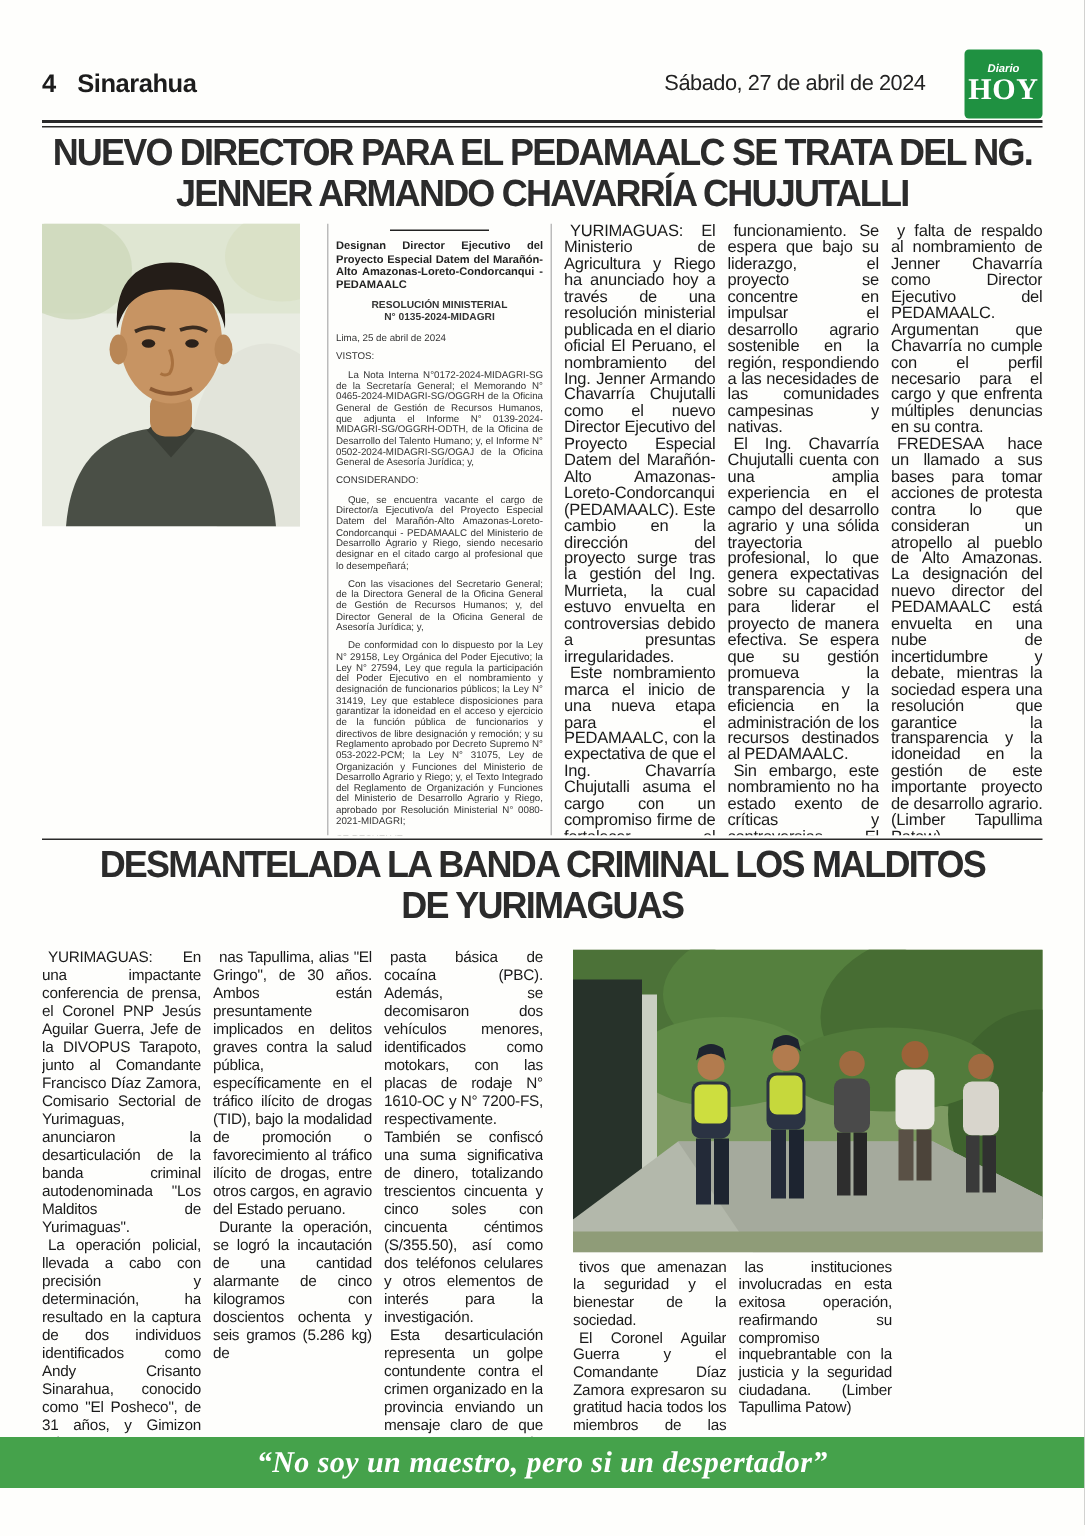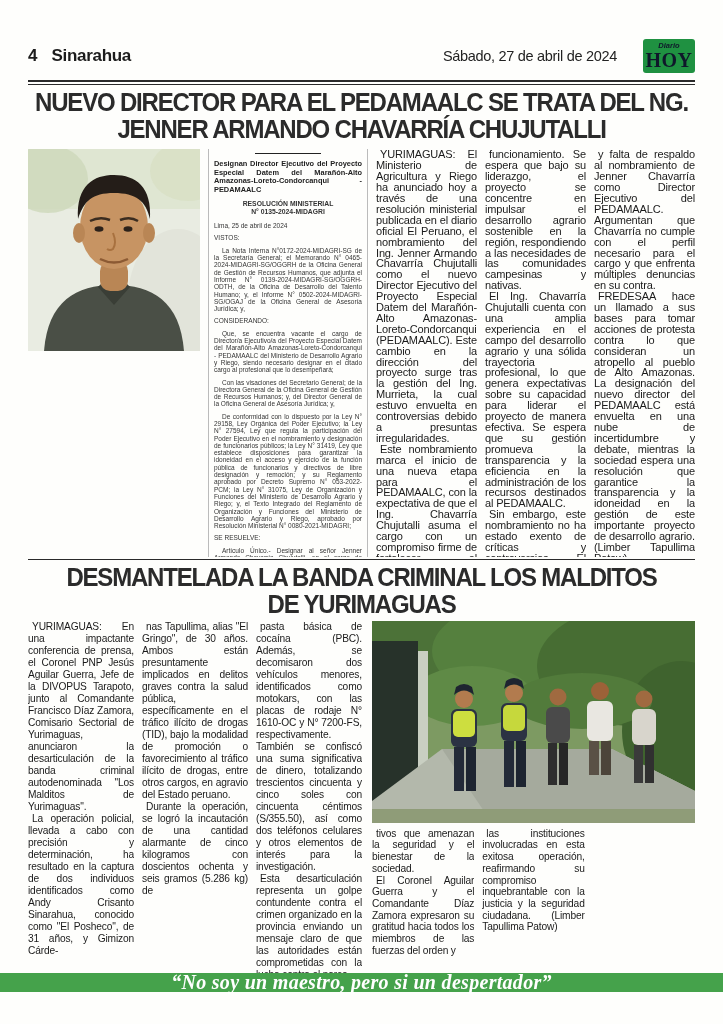--- a/index.html
+++ b/index.html
@@ -10,23 +10,23 @@
     padding:36px 28px 0 28px;
   }
   
   .masthead { display:flex; justify-content:space-between; align-items:center; height:40px; }
   .mast-left { display:flex; align-items:baseline; gap:14px; }
   .page-num { font-size:17px; font-weight:bold; }
   .section-name { font-size:17px; font-weight:bold; letter-spacing:-0.3px; }
   .mast-right { display:flex; align-items:center; gap:26px; }
   .issue-date { font-size:14.5px; letter-spacing:-0.3px; color:#222; }
   .hoy-logo {
-    width:52px; height:34px; background:#1f9141; border-radius:3px;
+    width:52px; height:46px; background:#1f9141; border-radius:3px;
     display:flex; flex-direction:column; align-items:center; justify-content:center;
-    color:#0f172a; line-height:1;
+    color:#ffffff; line-height:1;
   }
   .hoy-logo .logo-top { font-size:7.5px; font-weight:bold; font-style:italic; margin-bottom:1px; }
   .hoy-logo .logo-main { font-size:20px; font-weight:bold; letter-spacing:0.5px; font-family:"Liberation Serif", serif; }
   .rule-double { margin-top:4px; border-top:2.5px solid #2a2a2a; border-bottom:1.2px solid #2a2a2a; height:5px; }
   
   .headline {
     text-align:center; font-weight:bold; color:#2b2b2b;
     font-size:24px; line-height:1.07; letter-spacing:-1.2px;
     margin-top:5px; transform:scaleY(1.05);
   }
@@ -34,45 +34,45 @@
   .article1 {
     margin-top:8px; display:grid;
     grid-template-columns:172px 160px 1fr 1fr 1fr;
     column-gap:8px; height:408px; overflow:hidden;
   }
   .photo-frame { overflow:hidden; }
   .photo1 { width:172px; height:202px; display:block; }
   .resolution {
     font-size:6.5px; line-height:7.3px; text-align:justify;
     padding:2px 5px 0 5px; border-left:1px solid #bbb; border-right:1px solid #bbb;
-    color:#333; overflow:hidden;
+    color:#333; overflow:hidden;margin-left:10px;
   }
   .res-toprule { width:66px; border-top:1.6px solid #222; margin:2px auto 6px auto; }
   .res-title { font-weight:bold; font-size:7.4px; line-height:8.4px; margin-bottom:6px; color:#222; }
   .res-center { text-align:center; font-weight:bold; font-size:6.8px; line-height:7.6px; margin-bottom:7px; }
   .resolution p { margin-bottom:5px; text-indent:8px; }
   .resolution p.nolabel { text-indent:0; }
   
   .bodycol {
     font-size:11px; line-height:10.9px; text-align:justify;
     letter-spacing:-0.15px; overflow:hidden; color:#1a1a1a;
   }
   .bodycol p { text-indent:4px; }
   .rule-single { border-top:1.6px solid #2a2a2a; margin-top:2px; }
   
-  .article2 { margin-top:4px; display:grid; grid-template-columns:334px 323px; column-gap:10px; height:360px; overflow:hidden; }
+  .article2 { margin-top:16px; display:grid; grid-template-columns:334px 323px; column-gap:20px; height:360px; overflow:hidden; }
   .a2-left { display:grid; grid-template-columns:1fr 1fr 1fr; column-gap:8px; }
   .a2-left .bodycol { font-size:10.2px; line-height:12px; }
   .a2-right { display:flex; flex-direction:column; }
   .photo2 { width:323px; height:202px; display:block; }
   .a2-bottom { margin-top:5px; display:grid; grid-template-columns:1fr 1fr 1fr; column-gap:8px; flex:1; overflow:hidden; }
   .a2-bottom .bodycol { font-size:10.2px; line-height:11.7px; }
   
   .quote-banner {
-    position:absolute; left:0; right:0; bottom:32px; height:19px;
+    position:absolute; left:0; right:0; bottom:32px; height:34px;
     background:#45a24b; display:flex; align-items:center; justify-content:center;
   }
   .quote-banner span {
     color:#fff; font-family:"Liberation Serif", serif; font-weight:bold; font-style:italic;
     font-size:20px; letter-spacing:0.3px;
   }
 </style>
 </head>
 <body>
 

